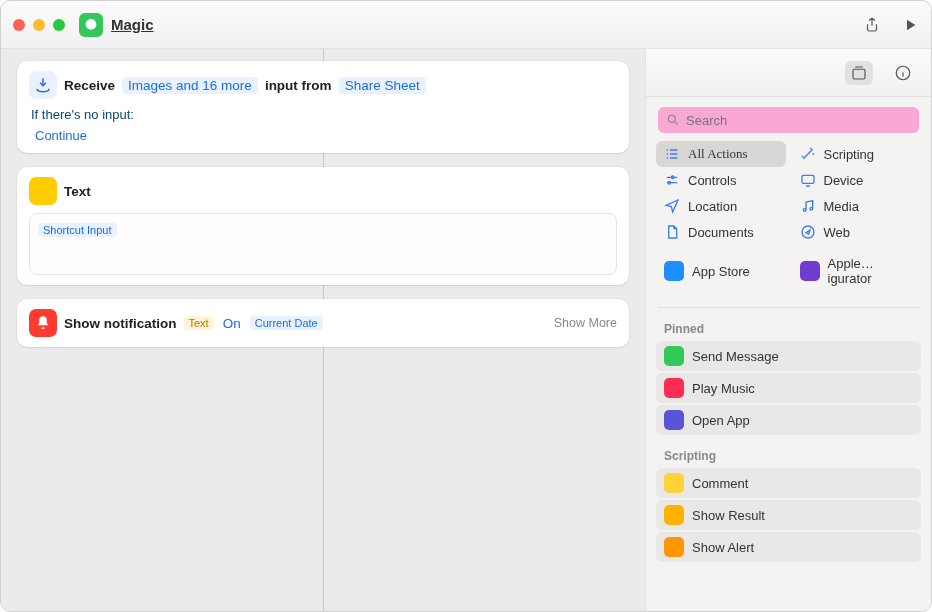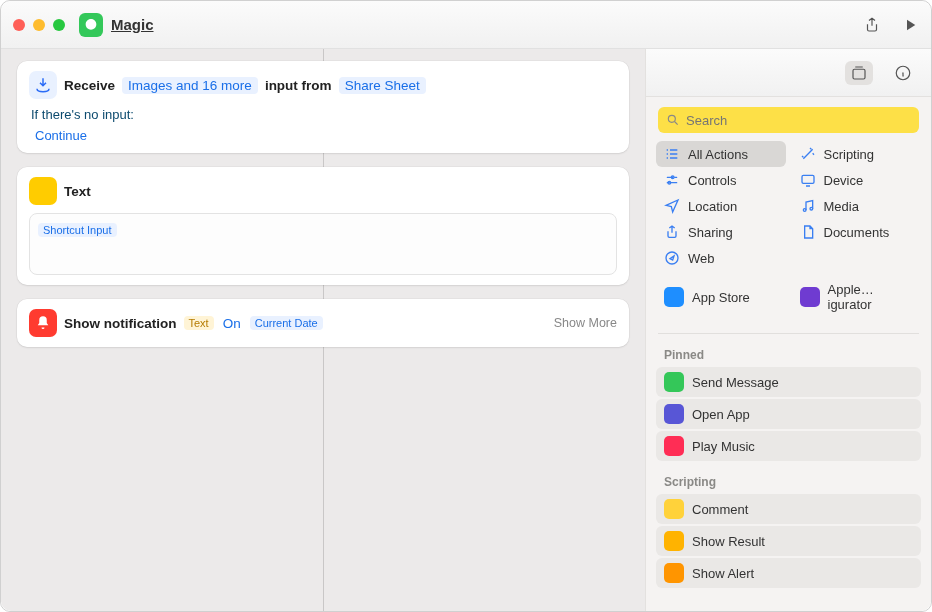--- a/index.html
+++ b/index.html
@@ -56,27 +56,27 @@
 }
 .show-more{margin-left:auto;color:#888;font-size:12.5px;}
 .sidebar{
   width:286px;background:#f5f3f2;border-left:1px solid #e3e1df;
   display:flex;flex-direction:column;
 }
 .sb-top{height:48px;display:flex;align-items:center;gap:16px;padding:0 14px;border-bottom:1px solid #e3e1df;background:linear-gradient(#fbfbfb,#f1f1f1);}
 .sb-top .btn{width:28px;height:24px;border-radius:6px;display:flex;align-items:center;justify-content:center;}
 .sb-top .btn.active{background:#e3e1df;}
 .search{
-  margin:10px 12px 8px;height:26px;border-radius:6px;background:#fde047;
+  margin:10px 12px 8px;height:26px;border-radius:6px;background:#f9a8d4;
   display:flex;align-items:center;padding:0 8px;gap:6px;color:#8a8986;
 }
 .search input{border:none;background:transparent;outline:none;flex:1;font-size:13px;color:#333;}
 .cat-grid{display:grid;grid-template-columns:1fr 1fr;padding:0 10px 6px;gap:0 6px;}
 .cat{display:flex;align-items:center;gap:8px;padding:5px 8px;border-radius:6px;font-size:13px;color:#333;}
-.cat.sel{background:#d9d7d5;}
+.cat.sel{background:#d9d7d5;font-family:Liberation Serif, serif;}
 .cat svg{width:16px;height:16px;flex-shrink:0;}
 .sb-section{padding:4px 10px 2px;}
 .sb-head{color:#8a8986;font-size:12px;font-weight:600;padding:6px 8px 3px;}
 .row{
   display:flex;align-items:center;gap:8px;padding:5px 8px;border-radius:6px;
   background:#eae8e6;margin:2px 0;font-size:13px;color:#333;
 }
 .row .ric{width:20px;height:20px;border-radius:5px;display:flex;align-items:center;justify-content:center;font-size:12px;flex-shrink:0;}
 .apps-grid{display:grid;grid-template-columns:1fr 1fr;padding:0 10px;gap:8px 6px;max-height:52px;overflow:hidden;}
 .app{display:flex;align-items:center;gap:8px;padding:5px 8px;font-size:13px;color:#333;}
@@ -223,26 +223,20 @@
             <div class="cat">
               <svg viewBox="0 0 24 24" fill="none" stroke="#3a7ff2" stroke-width="2">
                 <path d="M9 18V6l10-2v12"></path>
                 <circle cx="7" cy="18" r="2"></circle>
                 <circle cx="17" cy="16" r="2"></circle>
               </svg>
               <span>Media</span>
             </div>
             <div class="cat">
               <svg viewBox="0 0 24 24" fill="none" stroke="#3a7ff2" stroke-width="2">
-                <path d="M12 3v10M8 6l4-3 4 3M6 11v7a2 2 0 0 0 2 2h8a2 2 0 0 0 2-2v-7"></path>
-              </svg>
-              <span>Sharing</span>
-            </div>
-            <div class="cat">
-              <svg viewBox="0 0 24 24" fill="none" stroke="#3a7ff2" stroke-width="2">
                 <path d="M7 3h8l4 4v14H7z M15 3v4h4"></path>
               </svg>
               <span>Documents</span>
             </div>
             <div class="cat">
               <svg viewBox="0 0 24 24" fill="none" stroke="#3a7ff2" stroke-width="2">
                 <circle cx="12" cy="12" r="9"></circle>
                 <path d="M15 9l-2 6-4-2 6-4z"></path>
               </svg>
               <span>Web</span>
@@ -270,26 +264,26 @@
 
         <div class="divider"></div>
         <div class="sb-section">
           <div class="sb-head">Pinned</div>
           <div id="pinned">
               <div class="row">
                 <span class="ric" style="background:#34c759"></span>
                 <span>Send Message</span>
               </div>
               <div class="row">
+                <span class="ric" style="background:#ff2d55"></span>
+                <span>Play Music</span>
+              </div>
+              <div class="row">
                 <span class="ric" style="background:#5856d6"></span>
                 <span>Open App</span>
-              </div>
-              <div class="row">
-                <span class="ric" style="background:#ff2d55"></span>
-                <span>Play Music</span>
               </div>
             </div>
         </div>
 
         <div class="sb-section">
           <div class="sb-head">Scripting</div>
           <div id="scripting">
               <div class="row">
                 <span class="ric" style="background:#ffd23a"></span>
                 <span>Comment</span>

